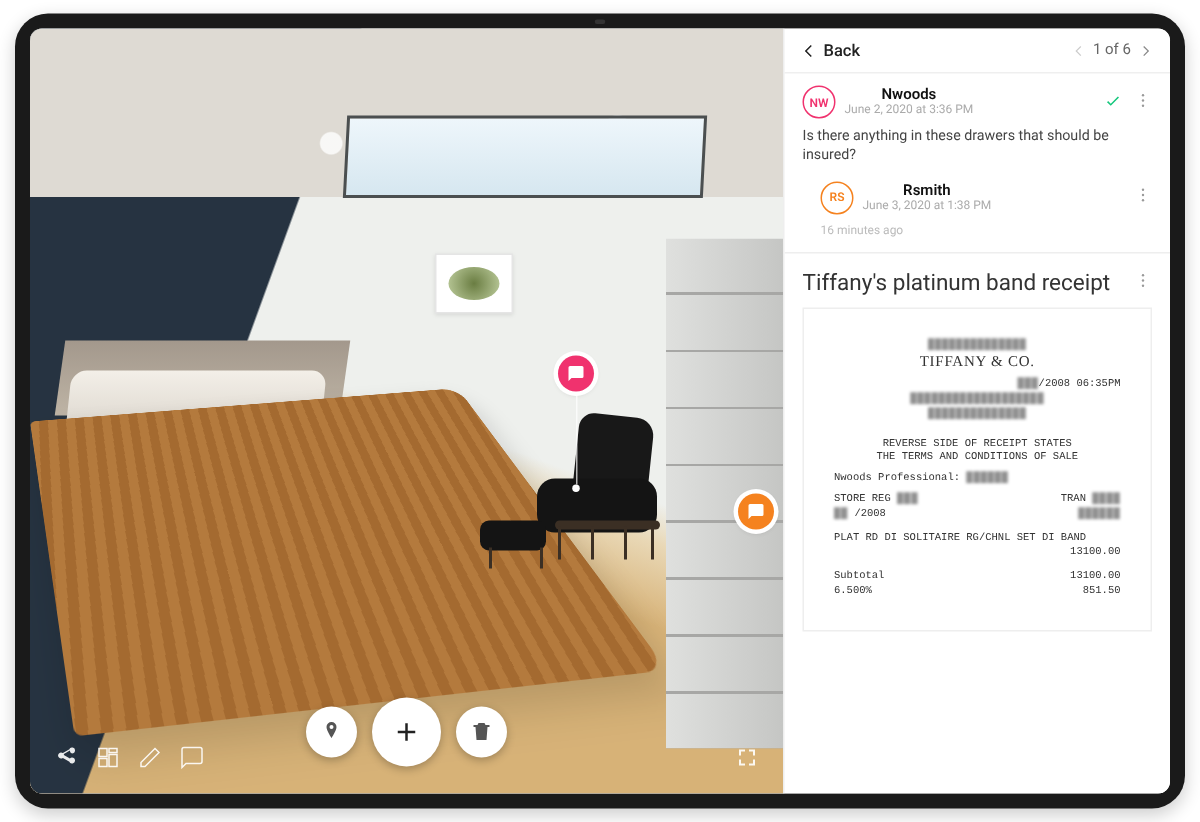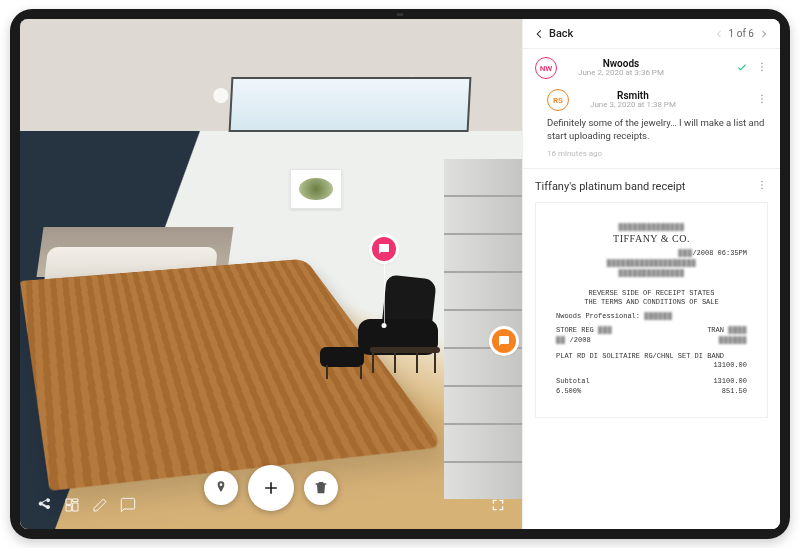--- a/index.html
+++ b/index.html
@@ -93,36 +93,36 @@
   }
   .panel-header{display:flex;align-items:center;justify-content:space-between;padding:8px 10px;border-bottom:1px solid #efefef;}
   .back{display:flex;align-items:center;gap:4px;cursor:pointer;color:#222;font-size:11px;font-weight:500;}
   .back svg{width:12px;height:12px;fill:#222;}
   .pager{display:flex;align-items:center;gap:4px;color:#666;font-size:10px;}
   .pager .chev{width:12px;height:12px;display:flex;align-items:center;justify-content:center;cursor:pointer;}
   .pager .chev svg{width:10px;height:10px;fill:#888;}
   .pager .chev.disabled svg{fill:#ccc;}
   .panel-body{flex:1;overflow:hidden;padding:8px 12px;}
   .comment{margin-bottom:10px;}
-  .c-head{display:flex;align-items:center;gap:21px;}
+  .c-head{display:flex;align-items:center;gap:6px;}
   .avatar{width:22px;height:22px;border-radius:50%;border:1.5px solid;display:flex;align-items:center;justify-content:center;font-size:8px;font-weight:600;}
   .av-pink{border-color:#f0326e;color:#f0326e;background:#fff;}
   .av-orange{border-color:#f5821f;color:#f5821f;background:#fff;text-align:right;}
   .c-meta{display:flex;flex-direction:column;line-height:1.1;}
   .c-name{font-weight:600;font-size:10px;color:#111;text-align:center;}
   .c-time{font-size:8px;color:#aaa;}
   .c-actions{margin-left:auto;display:flex;align-items:center;gap:8px;}
   .check{color:#14c77c;}
   .dots{width:12px;cursor:pointer;}
   .dots svg{width:12px;height:12px;fill:#999;}
   .c-body{margin-top:6px;font-size:9.5px;line-height:1.35;color:#444;}
   .reply{margin-left:12px;margin-top:10px;}
   .ago{font-size:8px;color:#bbb;margin-top:6px;}
   .divider{height:1px;background:#eee;margin:10px -12px;}
-  .attach-title{font-size:11px;color:#333;display:flex;align-items:center;}
+  .attach-title{font-size:15px;color:#333;display:flex;align-items:center;}
   .receipt{
     margin-top:8px;background:#fff;border:1px solid #eee;padding:20px;font-family:"Courier New",monospace;
     font-size:7px;color:#333;line-height:1.4;text-align:center;
   }
   .receipt .brand{font-family:Georgia,"Times New Roman",serif;font-size:10px;letter-spacing:.5px;margin-bottom:3px;}
   .receipt .blur{filter:blur(1px);opacity:.55;display:block;letter-spacing:0.5px;}
   .receipt .row{display:flex;justify-content:space-between;text-align:left;gap:21px;}
   .receipt .row span:last-child{text-align:right;}
 </style>
 </head>
@@ -237,38 +237,38 @@
                     <path fill="#14c77c" d="M9 16.2l-3.5-3.5L4 14.2 9 19l11-11-1.5-1.5z"></path>
                   </svg>
               </span>
               <span class="dots"><svg viewBox="0 0 24 24">
                     <circle cx="12" cy="5" r="1.6"></circle>
                     <circle cx="12" cy="12" r="1.6"></circle>
                     <circle cx="12" cy="19" r="1.6"></circle>
                   </svg></span>
             </div>
           </div>
+          <div class="c-body">Is there anything in these drawers that should be insured?</div>
         </div>
 
         <div class="comment reply">
           <div class="c-head">
             <div class="avatar av-orange">RS</div>
             <div class="c-meta">
               <span class="c-name">Rsmith</span>
               <span class="c-time">June 3, 2020 at 1:38 PM</span>
             </div>
             <div class="c-actions">
               <span class="dots"><svg viewBox="0 0 24 24">
                     <circle cx="12" cy="5" r="1.6"></circle>
                     <circle cx="12" cy="12" r="1.6"></circle>
                     <circle cx="12" cy="19" r="1.6"></circle>
                   </svg></span>
             </div>
           </div>
-          <div class="c-body">Definitely some of the jewelry… I will make a list and start uploading receipts.</div>
           <div class="ago">16 minutes ago</div>
         </div>
 
         <div class="divider"></div>
 
         <div class="attach-title">
           <span style="flex:1">Tiffany's platinum band receipt</span>
           <span class="dots"><svg viewBox="0 0 24 24">
                 <circle cx="12" cy="5" r="1.6"></circle>
                 <circle cx="12" cy="12" r="1.6"></circle>

